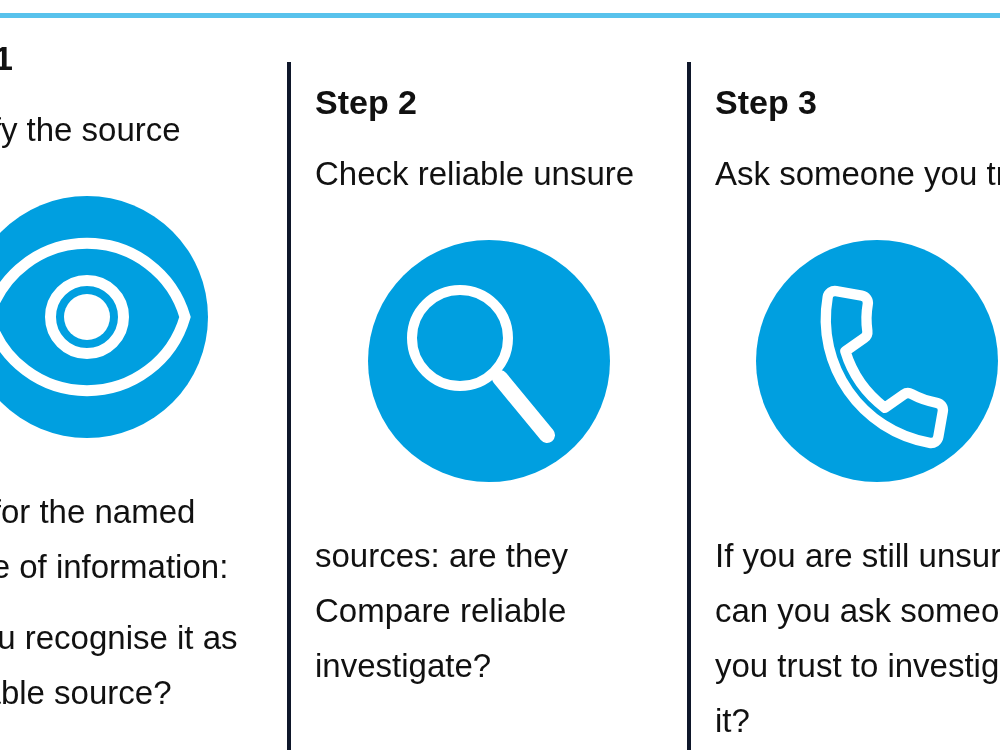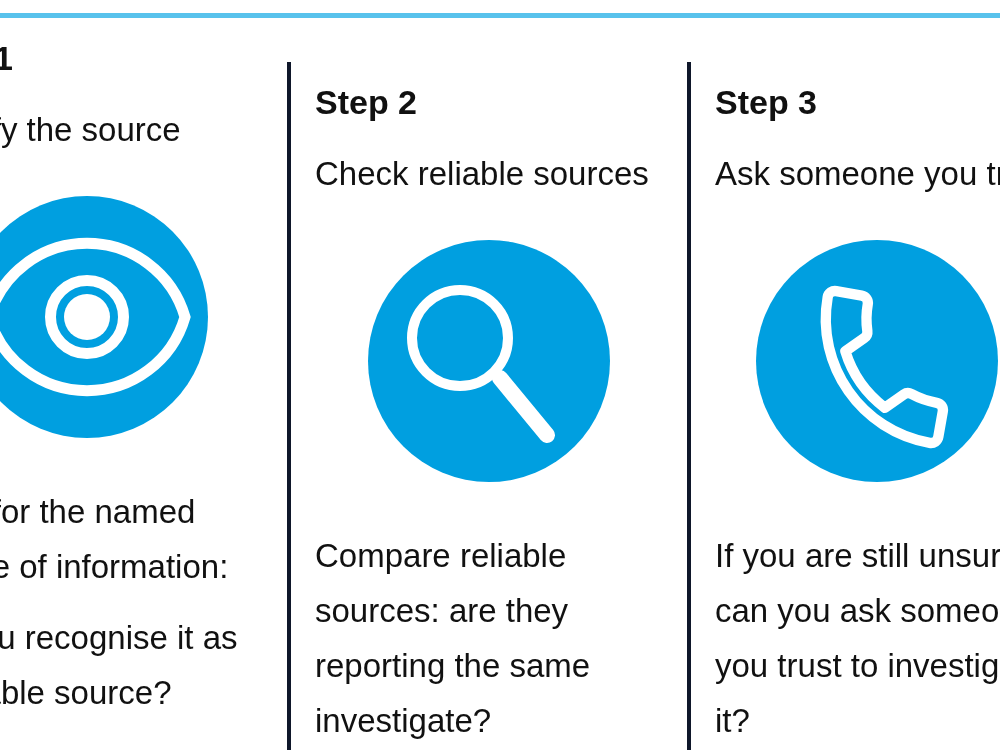--- a/index.html
+++ b/index.html
@@ -79,33 +79,32 @@
       </div>
       <div class="para">
         <div class="line">Do you recognise it as</div>
         <div class="line">a reliable source?</div>
       </div>
     </div>
   </section>
 
   <section class="cell cell-2">
     <h2 class="heading">Step 2</h2>
-    <div class="subtitle">Check reliable sources</div>
+    <div class="subtitle">Check reliable unsure</div>
     <div class="icon-badge">
       <svg width="242" height="242" viewBox="0 0 242 242" aria-hidden="true">
         <circle cx="121" cy="121" r="121" fill="#009FE0"></circle>
         <circle cx="92" cy="98" r="48" fill="none" stroke="#ffffff" stroke-width="10"></circle>
         <line x1="132" y1="138" x2="179" y2="195" stroke="#ffffff" stroke-width="16" stroke-linecap="round"></line>
       </svg>
     </div>
     <div class="body">
       <div class="para">
+        <div class="line">sources: are they</div>
         <div class="line">Compare reliable</div>
-        <div class="line">sources: are they</div>
-        <div class="line">reporting the same</div>
         <div class="line">investigate?</div>
       </div>
     </div>
   </section>
 
   <section class="cell cell-3">
     <h2 class="heading">Step 3</h2>
     <div class="subtitle">Ask someone you trust</div>
     <div class="icon-badge">
       <svg width="242" height="242" viewBox="0 0 242 242" aria-hidden="true">

